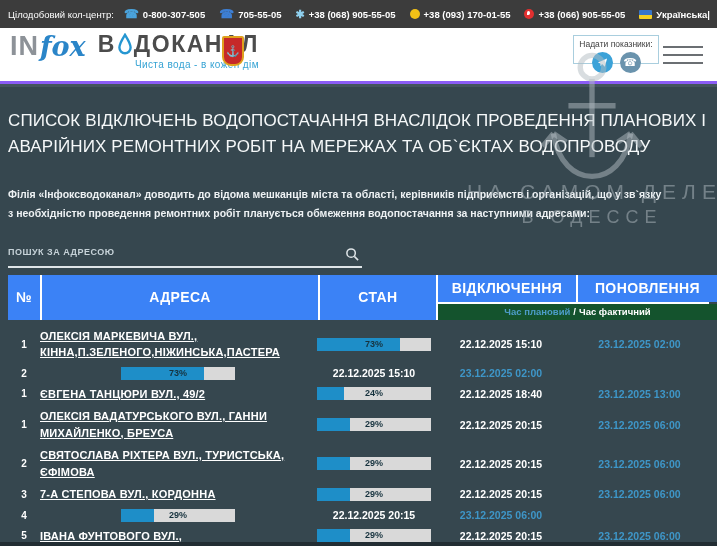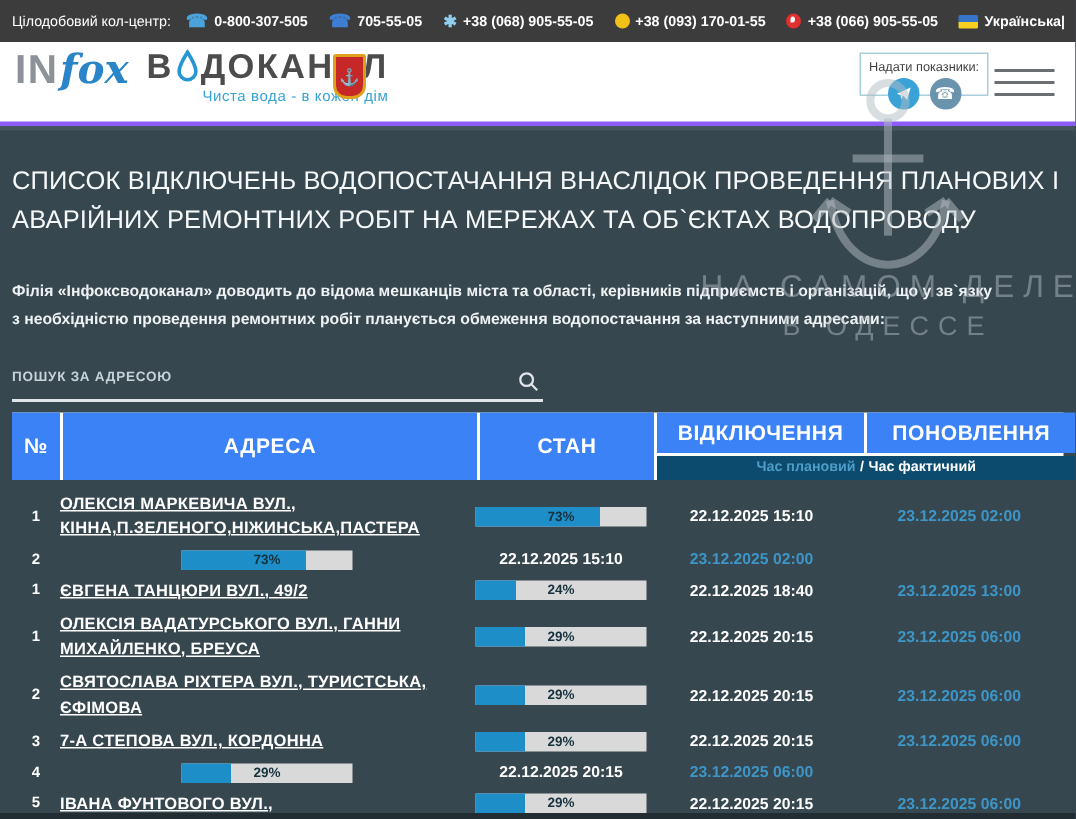--- a/index.html
+++ b/index.html
@@ -60,21 +60,21 @@
   .search-ph{font-size:9px;color:#c7d3d9;letter-spacing:.5px;font-weight:bold;}
   .search-icon{position:absolute;right:2px;bottom:4px;}
 
   
   .thead{margin:7px 8px 0;width:701px;display:grid;
     grid-template-columns:32px 276px 116px 138px 139px;
     grid-template-rows:27px 16px;column-gap:2px;row-gap:2px;background:#fff;}
   .hcell{background:#3b82f6;color:#fff;font-weight:bold;font-size:14px;display:flex;
     align-items:center;justify-content:center;letter-spacing:.4px;}
   .span2{grid-row:1 / span 2;}
-  .subhead{grid-column:4 / span 2;background:#0c4a6e;display:flex;align-items:center;
+  .subhead{grid-column:4 / span 2;background:#14532d;display:flex;align-items:center;
     justify-content:center;font-size:9.5px;font-weight:bold;gap:3px;}
   .sub-planned{color:#4d9dc9;}
   .sub-sep{color:#fff;}
   .sub-actual{color:#fff;}
 
   .rows{margin:5px 8px 0;width:701px;}
   .trow{display:grid;grid-template-columns:32px 276px 116px 138px 139px;
     align-items:center;padding:3px 0;}
   .c-num{text-align:center;font-size:10px;font-weight:bold;color:#fff;}
   .c-addr{font-size:11px;font-weight:bold;color:#fff;line-height:1.5;

